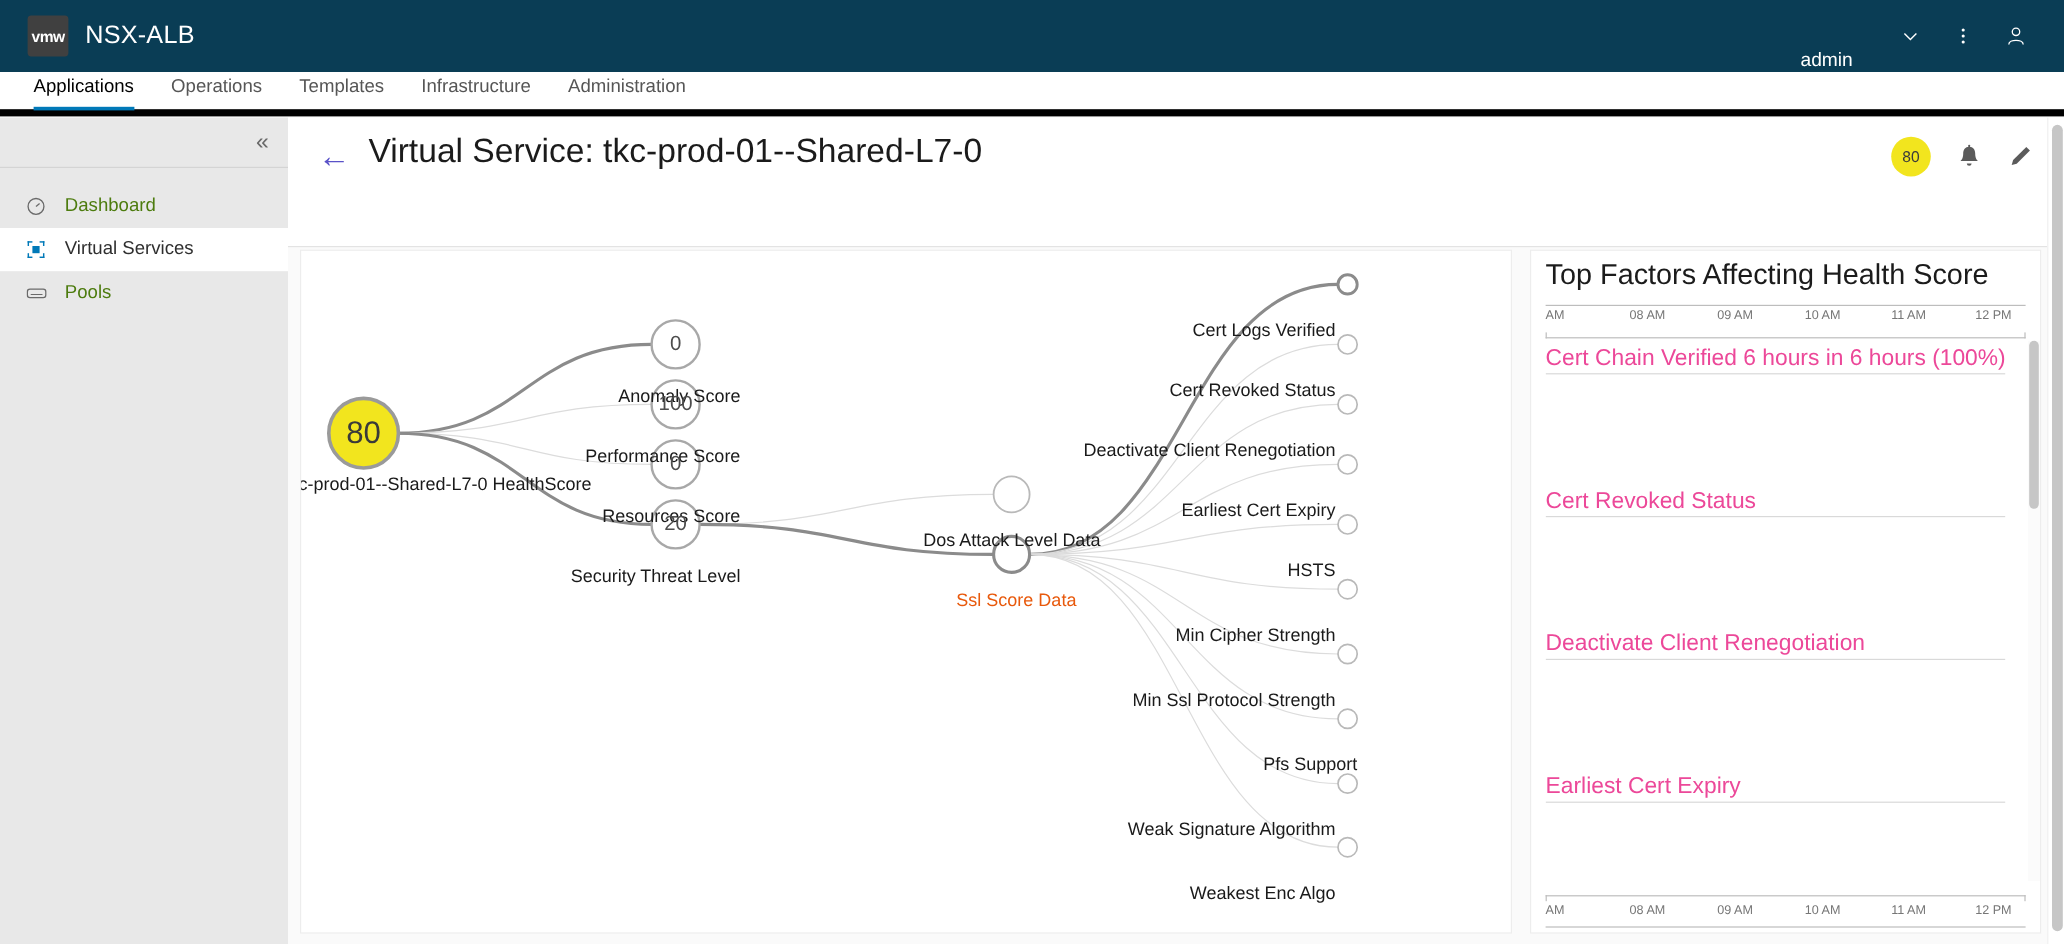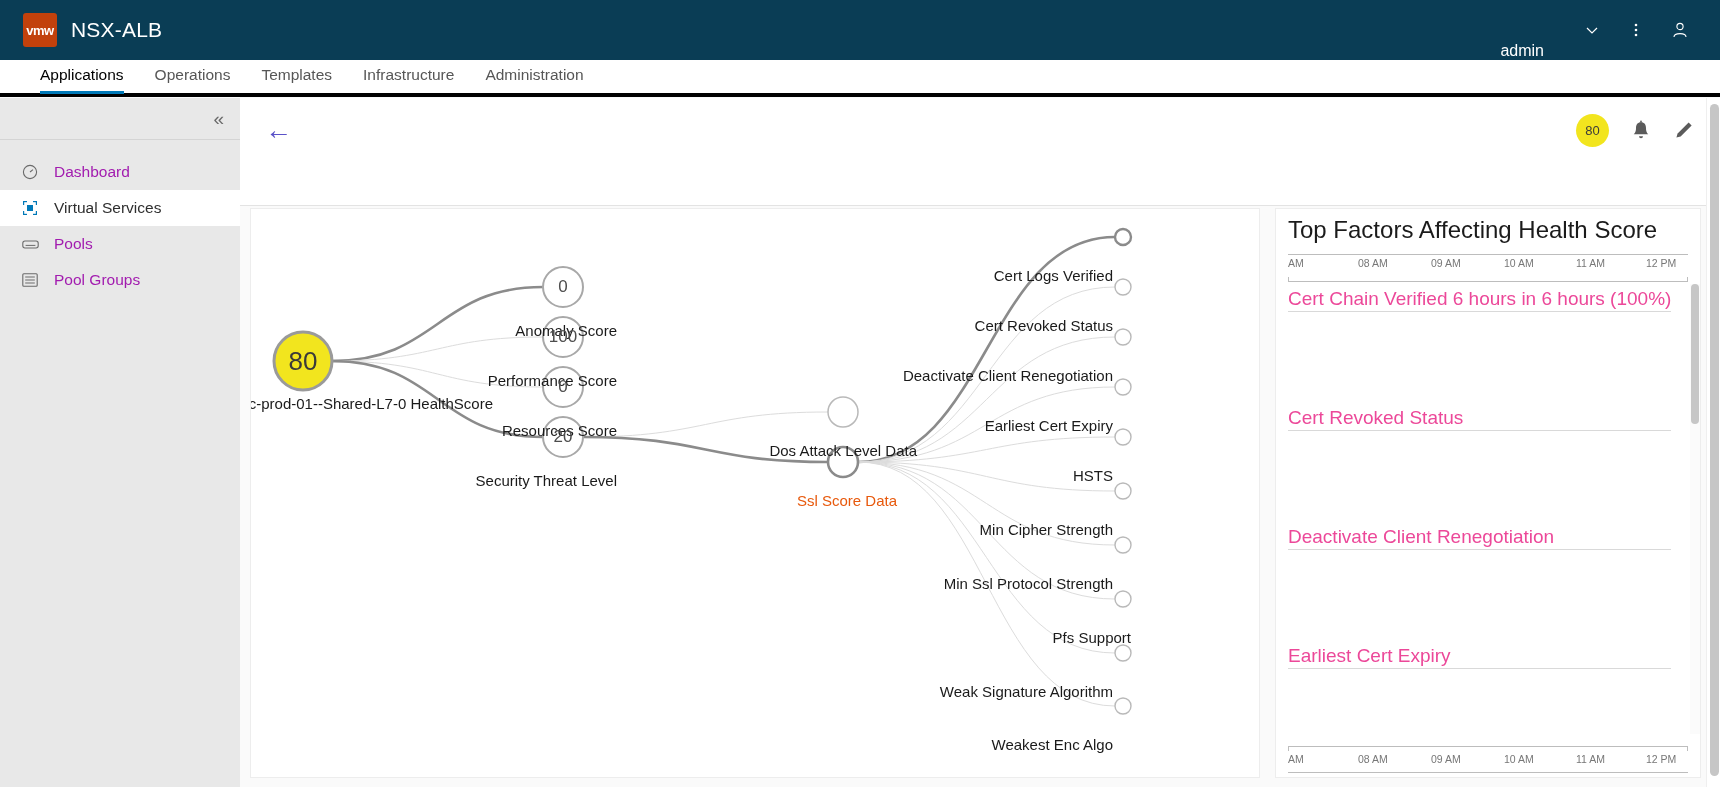--- a/index.html
+++ b/index.html
@@ -12,21 +12,21 @@
   }
 
   
   .topbar {
     position: absolute; left: 0; top: 0; width: 1720px; height: 60px;
     background: #0a3d55;
     display: flex; align-items: center;
   }
   .vmw-logo {
     width: 34px; height: 34px; margin-left: 23px;
-    background: #c2410c;
+    background: #404040;
     border-radius: 3px;
     display: flex; align-items: center; justify-content: center;
     color: #ffffff; font-size: 13px; font-weight: bold; letter-spacing: -0.5px;
   }
   .brand-title {
     margin-left: 14px; color: #ffffff;
     font-size: 21px; font-weight: 400; letter-spacing: 0.2px;
   }
   .topbar-right {
     margin-left: auto; display: flex; align-items: flex-end; gap: 0;
@@ -37,23 +37,23 @@
     width: 44px; height: 60px;
     display: flex; align-items: center; justify-content: center;
     cursor: pointer;
   }
   .hdr-icon svg { display: block; }
 
   
   .navbar {
     position: absolute; left: 0; top: 60px; width: 1720px; height: 37px;
     background: #ffffff;
-    border-bottom: 4px solid #000000;
+    border-bottom: 6px solid #000000;
     display: flex; align-items: flex-end;
-    padding-left: 40px;
+    padding-left: 28px;
   }
   .nav-item {
     font-size: 15.5px; color: #565656;
     padding: 0 0 9px 0; margin-right: 31px;
     cursor: pointer; position: relative;
   }
   .nav-item.active { color: #000000; }
   .nav-item.active::after {
     content: ""; position: absolute; left: 0; right: 0; bottom: -1px;
     height: 3px; background: #0079b8;
@@ -66,21 +66,21 @@
   }
   .sidebar-collapse {
     height: 42px; display: flex; align-items: center; justify-content: flex-end;
     padding-right: 16px; border-bottom: 1px solid #d4d4d4;
     color: #6a6a6a; font-size: 19px; cursor: pointer;
   }
   .sidebar-list { padding-top: 14px; }
   .sidebar-item {
     height: 36px; display: flex; align-items: center;
     padding-left: 22px; cursor: pointer;
-    font-size: 15.5px; color: #a21caf;
+    font-size: 15.5px; color: #4d7c0f;
   }
   .sidebar-item.active { background: #ffffff; color: #2f2f2f; }
   .sidebar-item .si-icon {
     width: 22px; height: 18px; margin-right: 10px;
     display: flex; align-items: center; justify-content: flex-start;
   }
 
   
   .content {
     position: absolute; left: 240px; top: 98px;
@@ -285,36 +285,28 @@
       </div>
       <div class="sidebar-item">
         <span class="si-icon">
           <svg width="17" height="13" viewBox="0 0 17 13">
             <rect x="0.8" y="3" width="15.4" height="7" rx="2.2" stroke="#6a6a6a" stroke-width="1.1" fill="none"></rect>
             <path d="M3.6 7.4 h9.8" stroke="#6a6a6a" stroke-width="1"></path>
           </svg>
         </span>
         <span>Pools</span>
       </div>
-      <div class="sidebar-item">
-        <span class="si-icon">
-          <svg width="16" height="14" viewBox="0 0 16 14">
-            <rect x="0.8" y="0.8" width="14.4" height="12.4" rx="1" stroke="#6a6a6a" stroke-width="1.1" fill="none"></rect>
-            <path d="M3.2 4 h9.6 M3.2 7 h9.6 M3.2 10 h9.6" stroke="#6a6a6a" stroke-width="1.1"></path>
-          </svg>
-        </span>
-        <span>Pool Groups</span>
-      </div>
     </div>
 </div>
 
 <div class="content">
 
   <div class="page-head">
     <div class="back-arrow">←</div>
+    <div class="page-title">Virtual Service:  tkc-prod-01--Shared-L7-0</div>
     <div class="head-actions">
       <div class="score-badge">80</div>
       <div class="head-icon">
         <svg width="20" height="22" viewBox="0 0 20 22">
           <path d="M10 2.2 C6.6 2.2 5 4.6 5 8 c0 4.2 -1.4 5.2 -2.2 6.2 h14.4 C16.4 13.2 15 12.2 15 8 c0 -3.4 -1.6 -5.8 -5 -5.8 z" fill="#5b5b5b"></path>
           <path d="M8 16.2 a2 2 0 0 0 4 0 z" fill="#5b5b5b"></path>
           <rect x="9.2" y="0.6" width="1.6" height="2.2" rx="0.7" fill="#5b5b5b"></rect>
         </svg>
       </div>
       <div class="head-icon">

